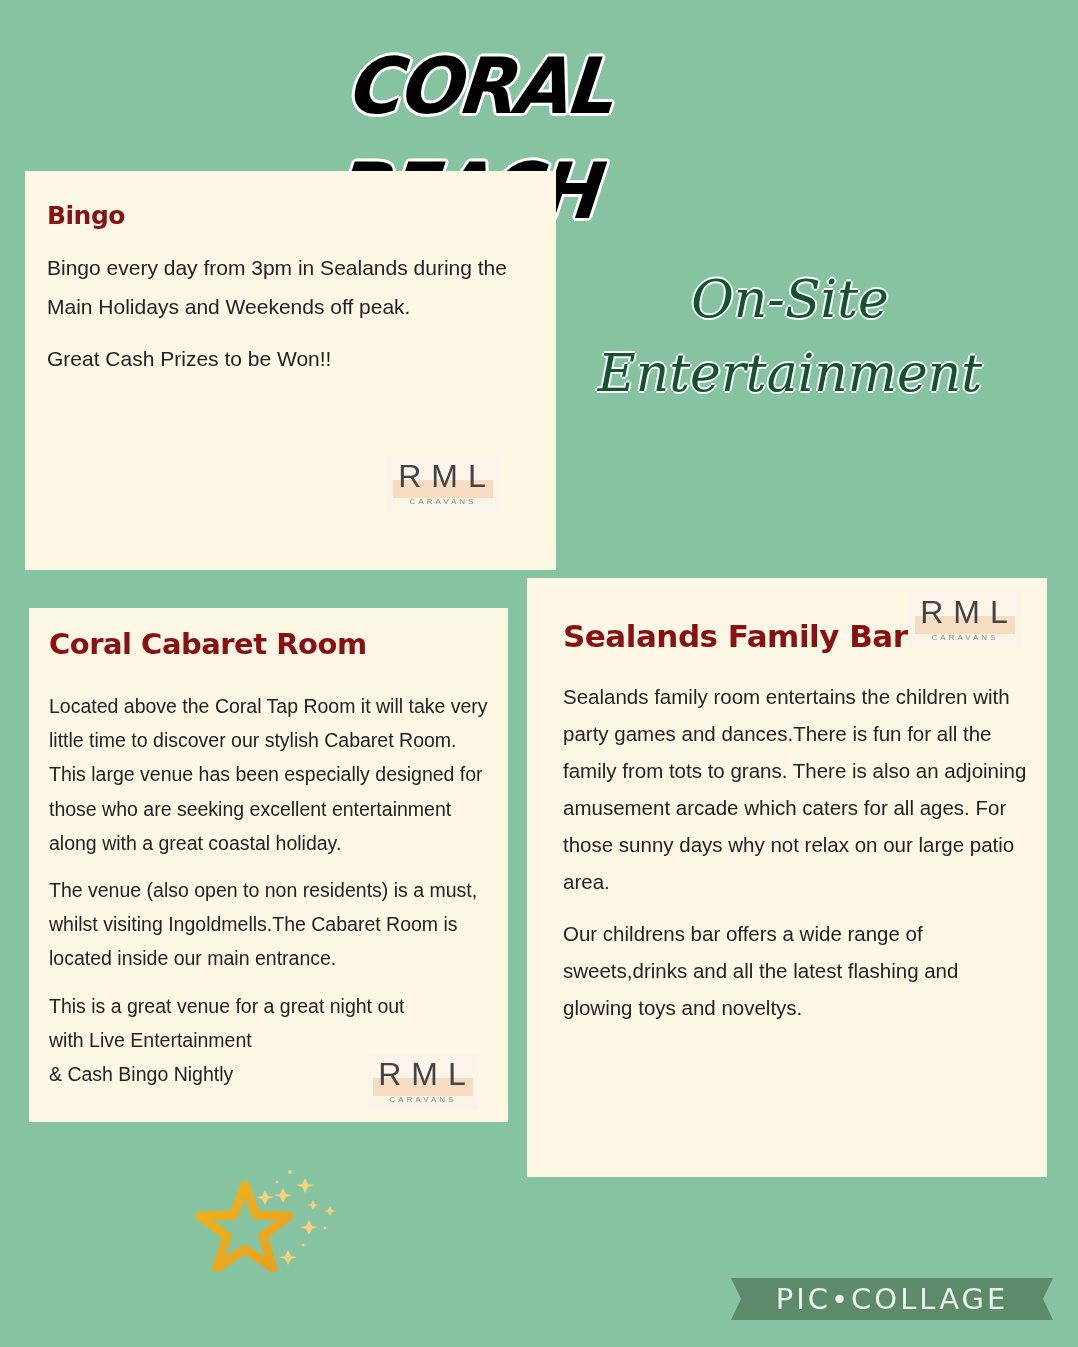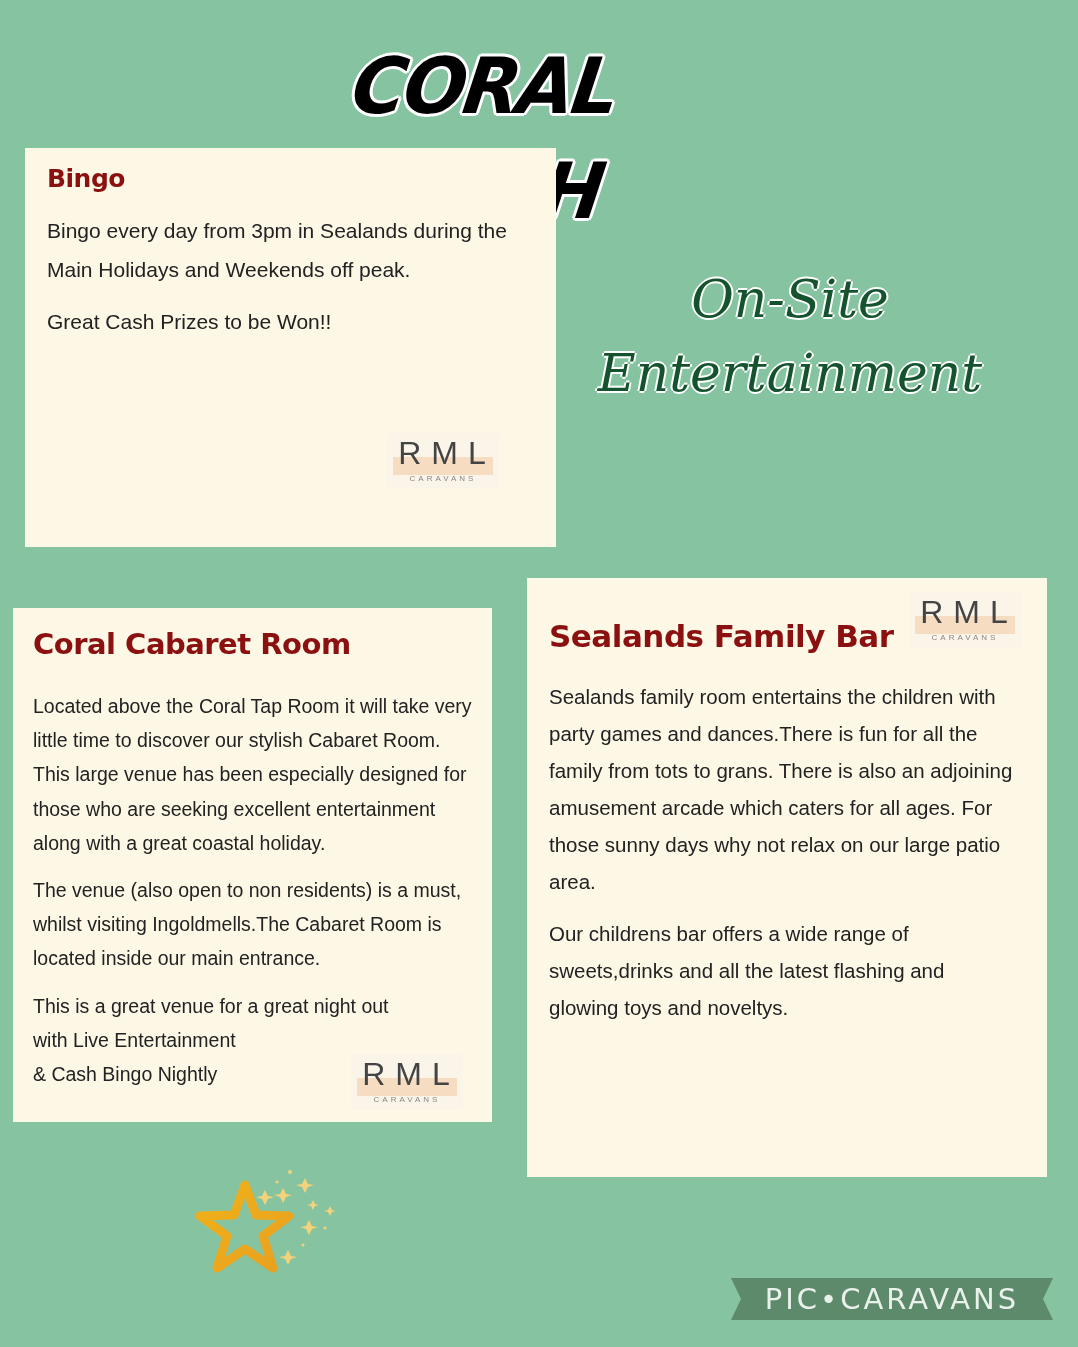--- a/index.html
+++ b/index.html
@@ -37,28 +37,28 @@
   .logo .band { position:absolute; left:6px; right:6px; top:24px; height:18px; background:#f6dcc0; }
   .logo .rml {
     position:absolute; left:0; right:0; top:0; text-align:center;
     font-family:"Liberation Sans", sans-serif; font-size:32px; letter-spacing:10px;
     color:#444; line-height:40px; padding-left:8px;
   }
   .logo .car {
     position:absolute; left:0; right:0; top:40px; text-align:center;
     font-size:8px; letter-spacing:3px; color:#888; line-height:12px;
   }
-  #bingo { left:25px; top:148px; width:531px; height:399px; padding:16px 22px; }
+  #bingo { left:25px; top:171px; width:531px; height:399px; padding:30px 22px; }
   #bingo h2 { font-size:25px; line-height:30px; margin-bottom:18px; }
   #bingo p { font-size:21px; line-height:38.5px; margin-bottom:14px; }
   #bingo p.bold { font-weight:normal; margin-top:0px; }
-  #cabaret { left:13px; top:608px; width:479px; height:514px; padding:18px 20px; }
+  #cabaret { left:29px; top:608px; width:479px; height:514px; padding:18px 20px; }
   #cabaret h2 { font-size:29px; line-height:36px; margin-bottom:20px; }
   #cabaret p { font-size:19.5px; line-height:34.2px; margin-bottom:13px; }
-  #sealands { left:527px; top:578px; width:520px; height:599px; padding:38px 22px; }
+  #sealands { left:527px; top:578px; width:520px; height:599px; padding:38px 36px; }
   #sealands h2 { font-size:31px; line-height:40px; margin-bottom:22px; }
   #sealands p { font-size:20.5px; line-height:37px; margin-bottom:15px; }
   .star { position:absolute; left:185px; top:1160px; width:150px; height:125px; }
   .watermark {
     position:absolute; left:731px; top:1276px; width:322px; height:46px;
   }
   .watermark .txt {
     position:absolute; left:0; right:0; top:0; line-height:46px; text-align:center;
     color:#e9f1ea; font-family:"DejaVu Sans", sans-serif; font-size:29px; letter-spacing:3px;
   }
@@ -131,14 +131,14 @@
     <circle cx="92" cy="22" r="1.5"></circle>
     <circle cx="140" cy="68" r="1.5"></circle>
     <circle cx="118" cy="85" r="1.5"></circle>
   </g>
 </svg>
 
 <div class="watermark">
   <svg width="322" height="46" viewBox="0 0 322 46" style="position:absolute;left:0;top:0;">
     <polygon points="0,2 322,2 312,23 322,44 0,44 10,23" fill="#5c8a6b"></polygon>
   </svg>
-  <div class="txt">PIC•CARAVANS</div>
+  <div class="txt">PIC•COLLAGE</div>
 </div>
 
 </body></html>

